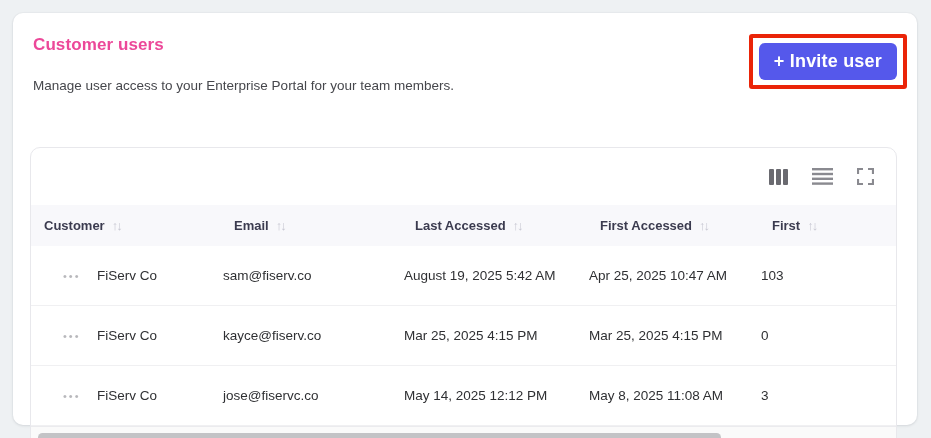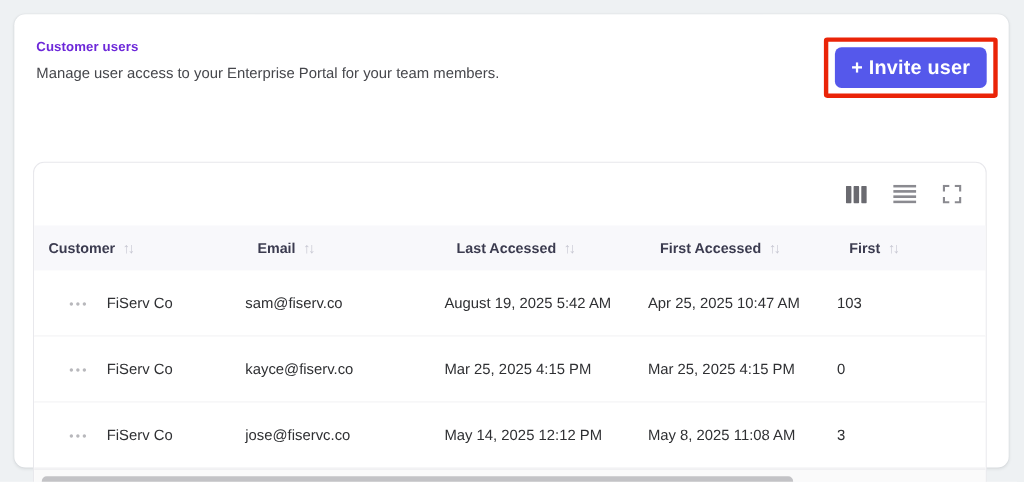--- a/index.html
+++ b/index.html
@@ -13,24 +13,24 @@
   .card {
     position: absolute;
     left: 13px; top: 13px;
     width: 904px; height: 412px;
     background: #ffffff;
     border-radius: 10px;
     box-shadow: 0 1px 3px rgba(20,25,40,0.10), 0 0 0 1px rgba(20,25,40,0.02);
   }
   .card-header { position: relative; padding: 22px 20px 0 20px; }
   .page-title {
-    font-size: 12px; font-weight: 700; color: #6d28d9; letter-spacing: 0.1px;
+    font-size: 17px; font-weight: 700; color: #ec4899; letter-spacing: 0.1px;
   }
   .page-subtitle {
-    margin-top: 10px; font-size: 13.5px; color: #46474c;
+    margin-top: 23px; font-size: 13.5px; color: #46474c;
   }
   .invite-highlight {
     position: absolute;
     top: 21px; right: 10px;
     border: 4px solid #ea2408;
     border-radius: 3px;
     padding: 5px 6px;
     background: transparent;
   }
   .invite-btn {

